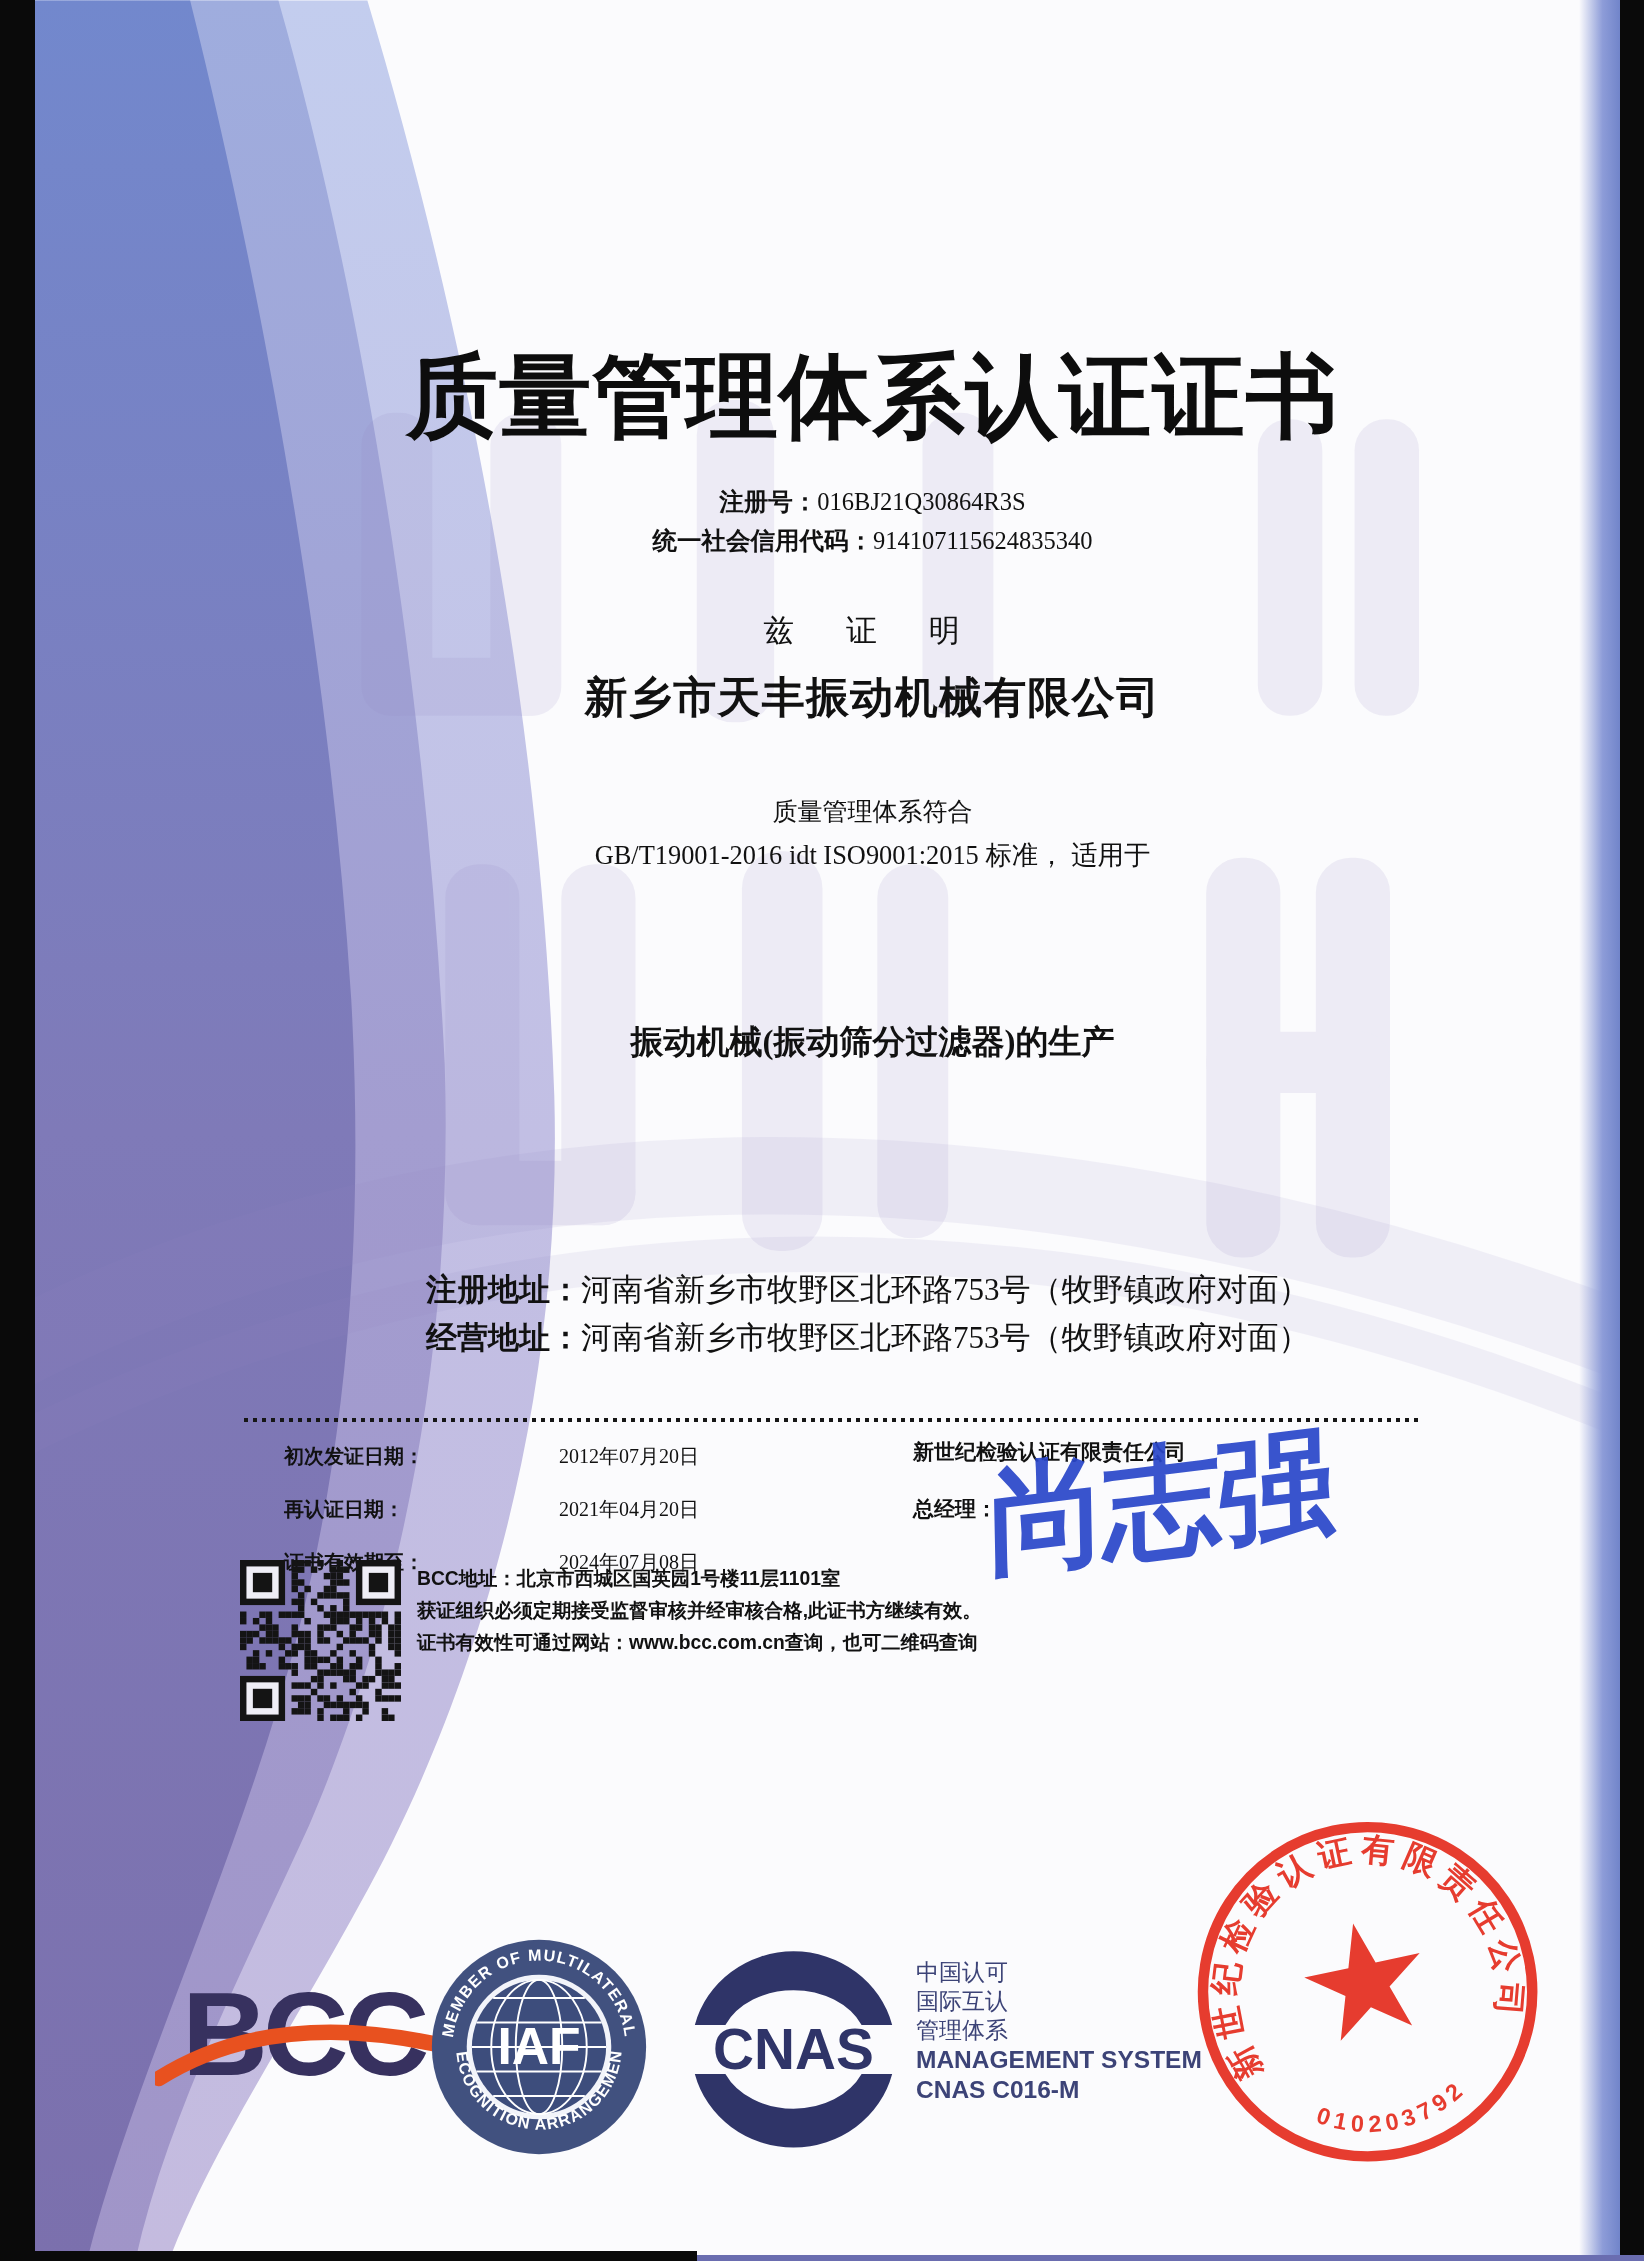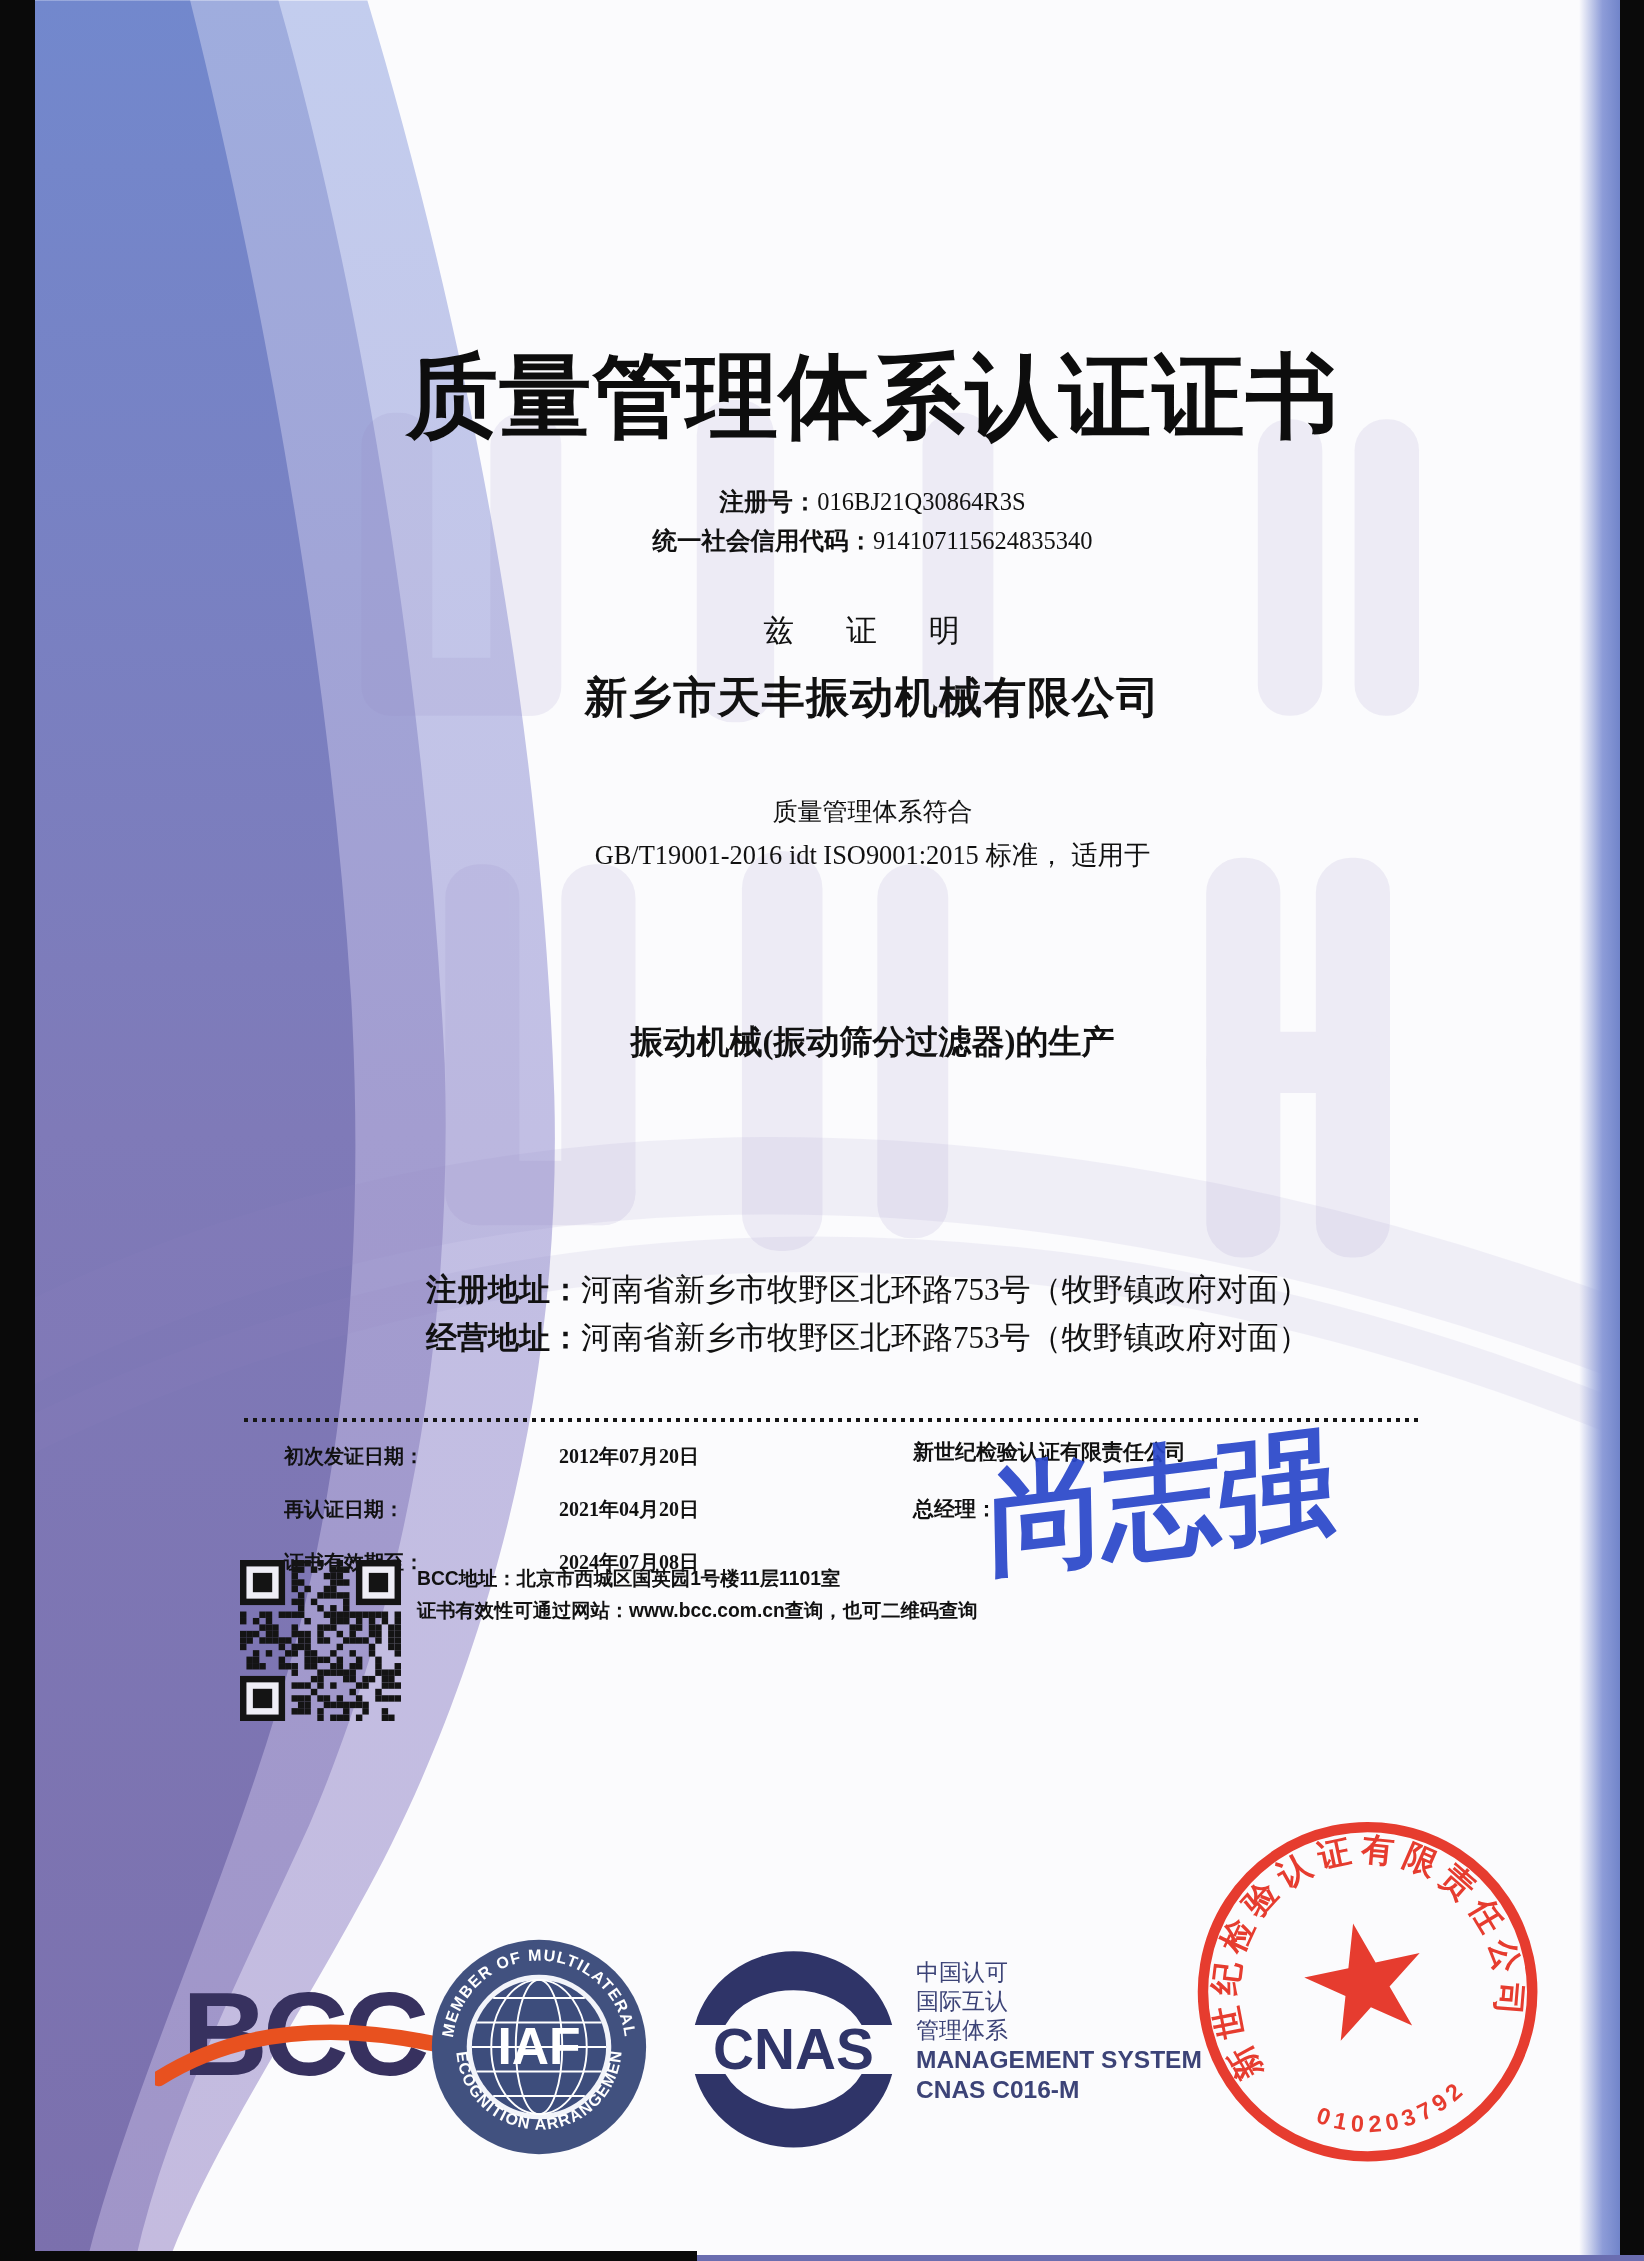--- a/index.html
+++ b/index.html
@@ -32,21 +32,21 @@
   .standard-line{top:838px;font-size:26.4px;}
   .scope-line{top:1020px;font-size:33px;font-weight:700;}
   .addr{left:426px;z-index:3;font-size:31px;white-space:nowrap;}
   .addr1{top:1269px;}
   .addr2{top:1317px;}
   .dashed-sep{left:244px;top:1418px;width:1175px;height:3.9px;z-index:3;
     background:repeating-linear-gradient(90deg,#161616 0 4.5px,transparent 4.5px 9px);}
   .dates{left:284px;top:1443px;z-index:3;font-size:20px;}
   .dates .row{display:flex;margin-bottom:26px;white-space:nowrap;}
   .dates .dlab{width:271px;text-align:left;font-family:Liberation Sans, sans-serif;font-weight:700;}
-  .dates .dval{margin-left:3.9px;font-weight:bold;}
+  .dates .dval{margin-left:3.9px;}
   .issuer-co{left:913px;top:1438px;font-size:21px;z-index:3;font-family:"Liberation Sans","DejaVu Sans",sans-serif;font-weight:700;}
   .gm{left:913px;top:1495px;font-size:21px;z-index:3;font-family:"Liberation Sans","DejaVu Sans",sans-serif;font-weight:700;}
   .signature{left:987px;top:1422px;width:361px;z-index:4;
     font-size:119px;font-weight:700;color:#2946c9;opacity:.92;
     transform:rotate(-7deg) skewX(-6deg);letter-spacing:-3.9px;white-space:nowrap;}
   .qr{left:240px;top:1560px;width:161px;height:161px;z-index:3;}
   .notes{left:417px;top:1563px;z-index:3;font-size:19.3px;line-height:32px;
     font-family:"Liberation Sans","DejaVu Sans",sans-serif;font-weight:700;white-space:nowrap;}
   
   .bcc-box{left:164px;top:1974px;width:264px;height:129px;z-index:3;}
@@ -383,20 +383,21 @@
       <rect x="180" y="0" width="70" height="70" fill="#141414"></rect>
       <rect x="190" y="10" width="50" height="50" fill="#efeef6"></rect>
       <rect x="200" y="20" width="30" height="30" fill="#141414"></rect>
       <rect x="0" y="180" width="70" height="70" fill="#141414"></rect>
       <rect x="10" y="190" width="50" height="50" fill="#efeef6"></rect>
       <rect x="20" y="200" width="30" height="30" fill="#141414"></rect>
     </svg></div>
 
 <div class="abs notes">
   <div>BCC地址：北京市西城区国英园1号楼11层1101室</div>
+  <div>获证组织必须定期接受监督审核并经审核合格,此证书方继续有效。</div>
   <div>证书有效性可通过网站：www.bcc.com.cn查询，也可二维码查询</div>
 </div>
 
 <div class="abs bcc-box">
   <div class="bcc-letters">BCC</div>
   <svg class="bcc-swoosh" width="284" height="129" viewBox="0 0 440 200">
     <path d="M 6,162 C 130,84 280,76 432,108" stroke="#e8511f" stroke-width="24" fill="none" stroke-linecap="round"></path>
   </svg>
 </div>
 

